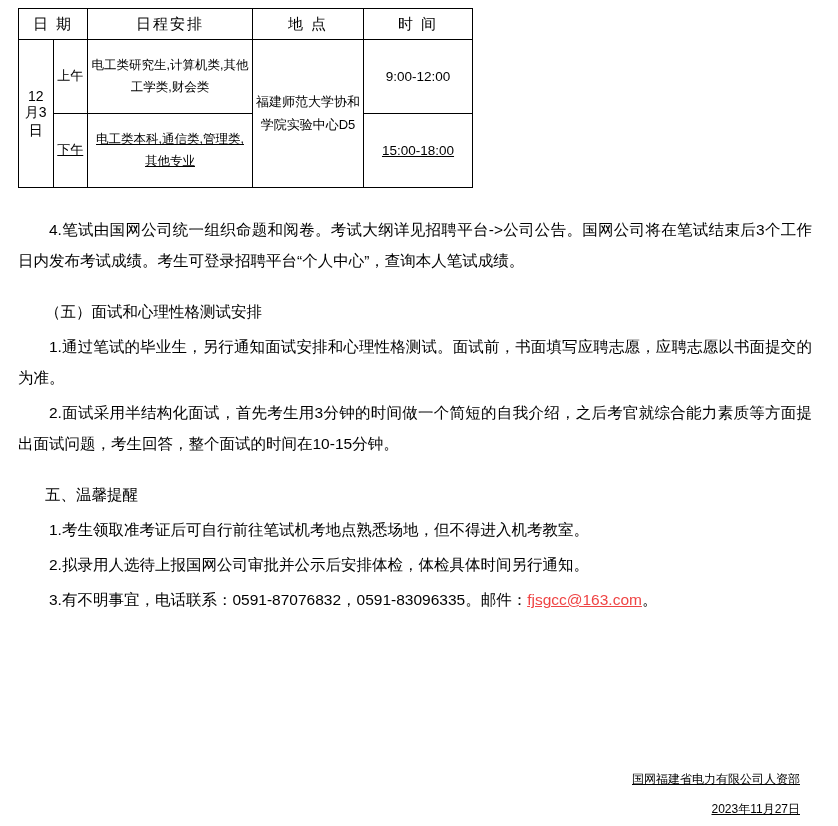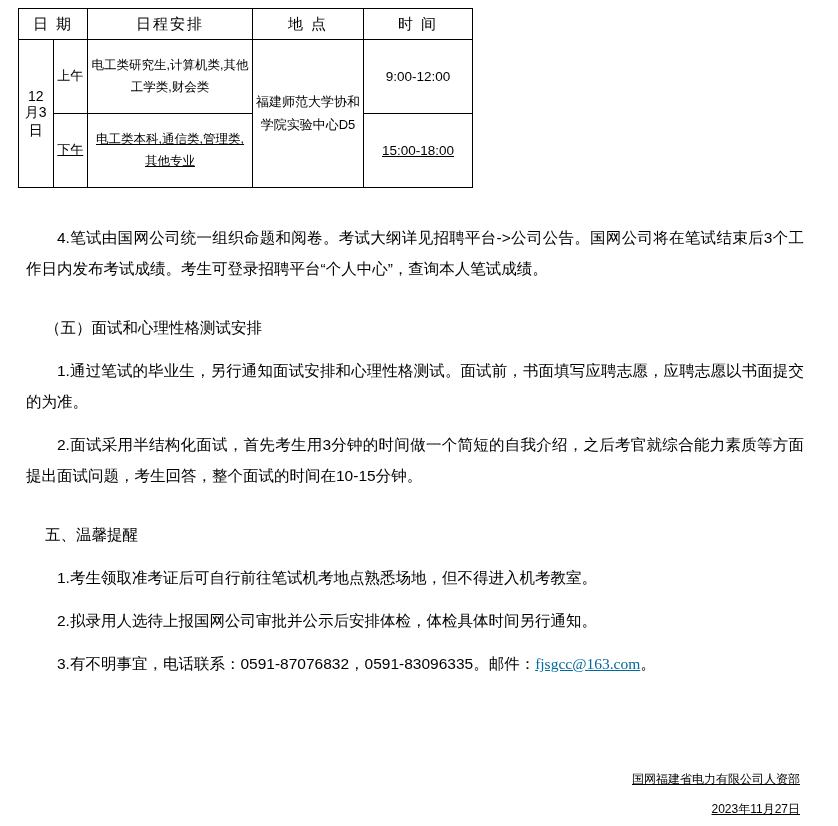--- a/index.html
+++ b/index.html
@@ -72,42 +72,41 @@
     font-size: 13.5px;
   }
   .row-am { height: 74px; }
   .row-pm { height: 74px; text-decoration: underline; }
 
   
   .body {
     margin: 0 22px 0 14px;
   }
   p.para {
-    margin: 12px;
+    margin: 4px;
     font-size: 15.5px;
     line-height: 31px;
     text-align: justify;
     text-justify: inter-ideograph;
   }
   p.indent {
     text-indent: 2em;
   }
   .gap-lg { height: 22px; }
   .gap-md { height: 16px; }
 
   .section-title {
     margin: 0;
     font-size: 15.5px;
     line-height: 31px;
   }
 
   a.mail {
-    color: #0369a1;
+    color: #ef4444;
     text-decoration: underline;
-    font-family: Liberation Serif, serif;
   }
 
   
   .footer {
     position: absolute;
     right: 38px;
     bottom: 10px;
     text-align: right;
     font-size: 12px;
     line-height: 30px;

